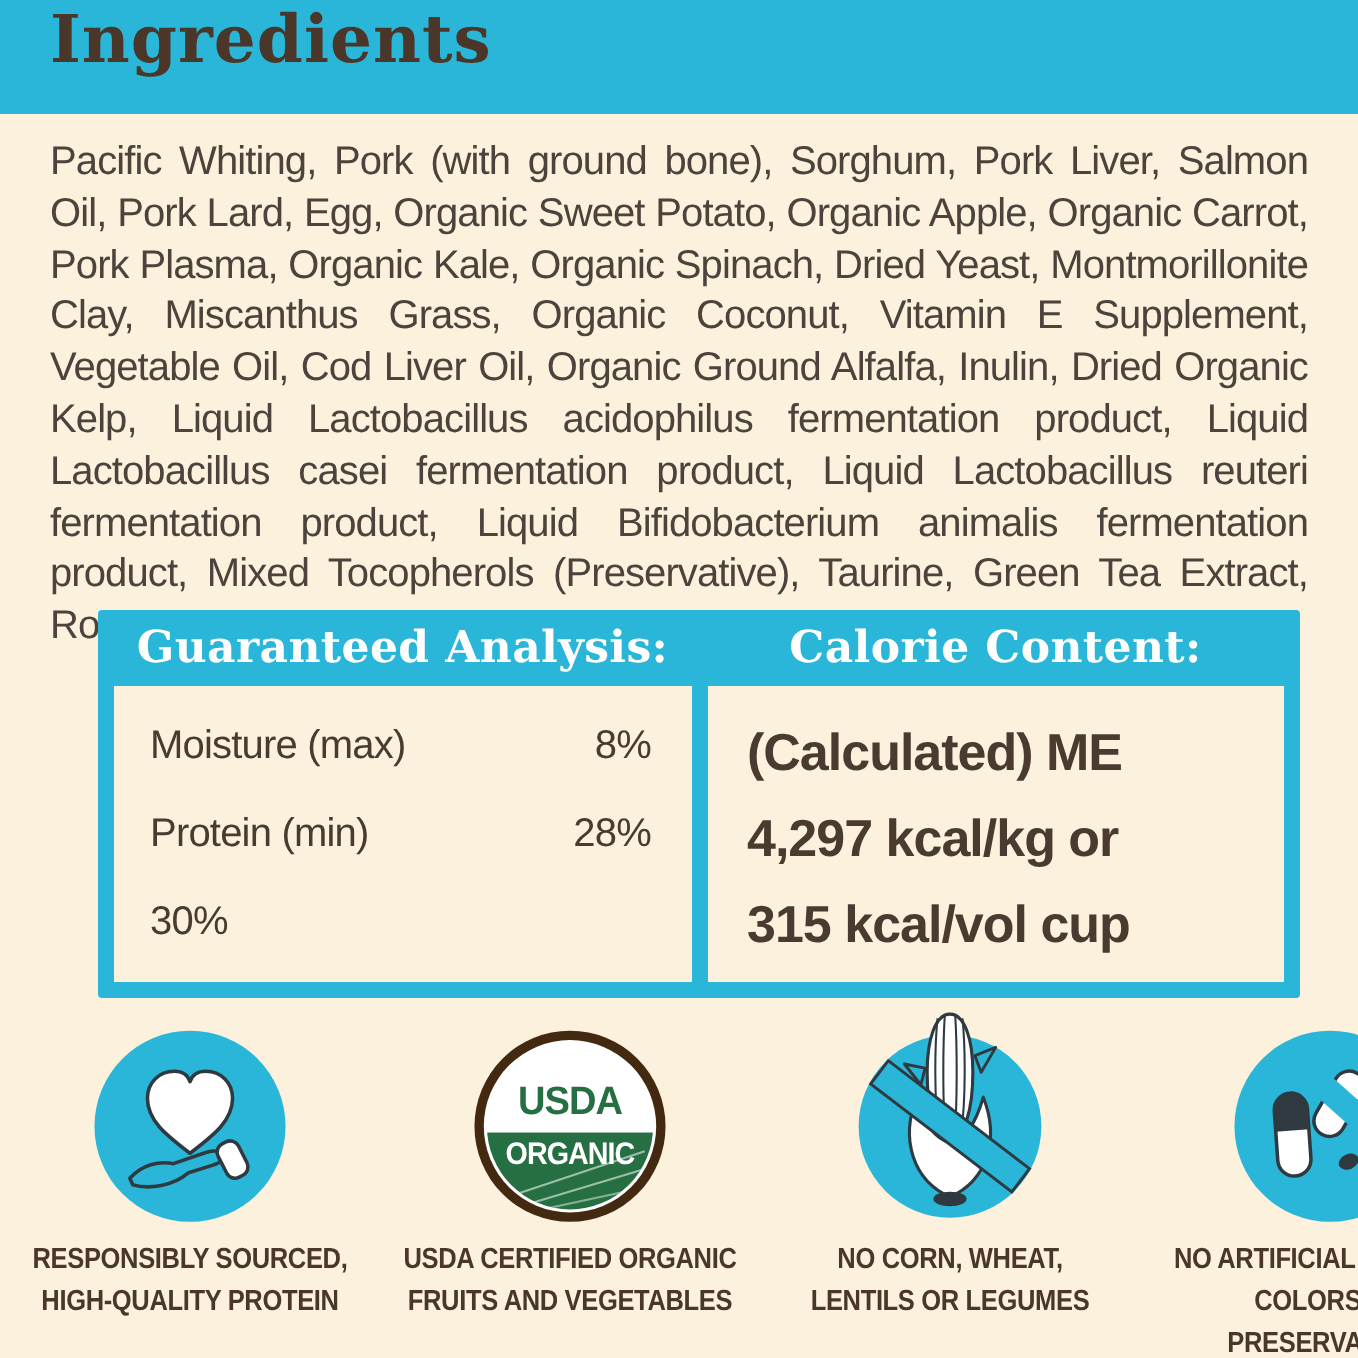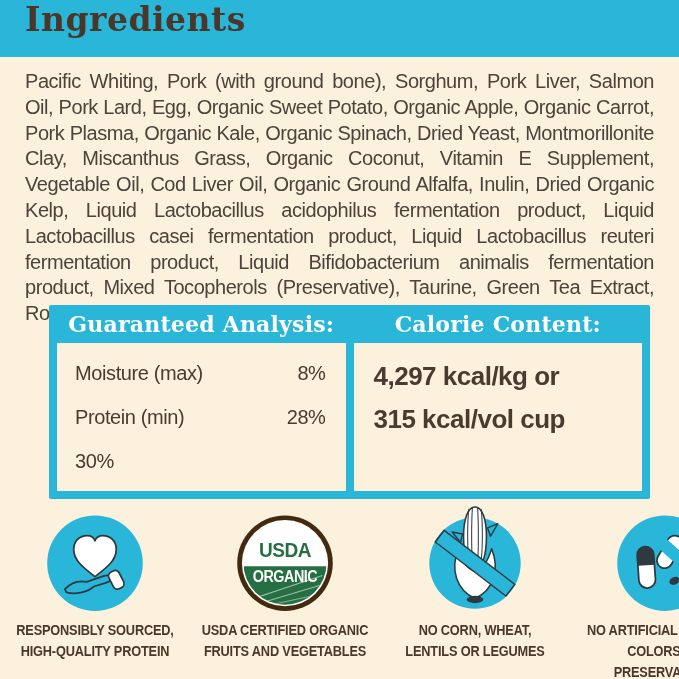--- a/index.html
+++ b/index.html
@@ -74,20 +74,21 @@
         </div>
         <div class="ga-row">
           <span>30%</span>
         </div>
       </div>
     </div>
 
     <div class="panel">
       <div class="panel-title">Calorie Content:</div>
       <div class="panel-body cal-body">
+        <div>(Calculated) ME</div>
         <div>4,297 kcal/kg or</div>
         <div>315 kcal/vol cup</div>
       </div>
     </div>
 
   </div>
 
   <div class="badges">
 
     <div class="badge">

